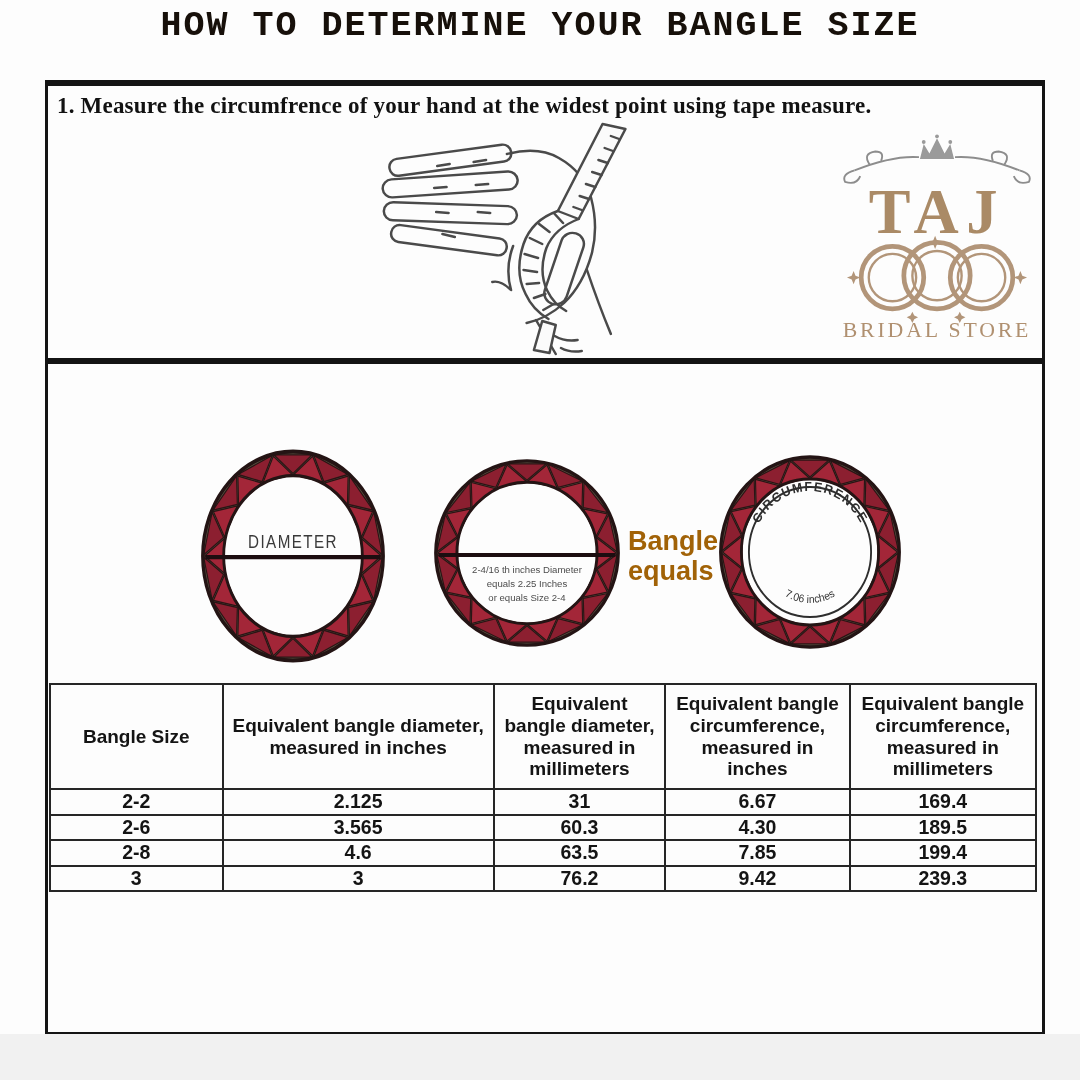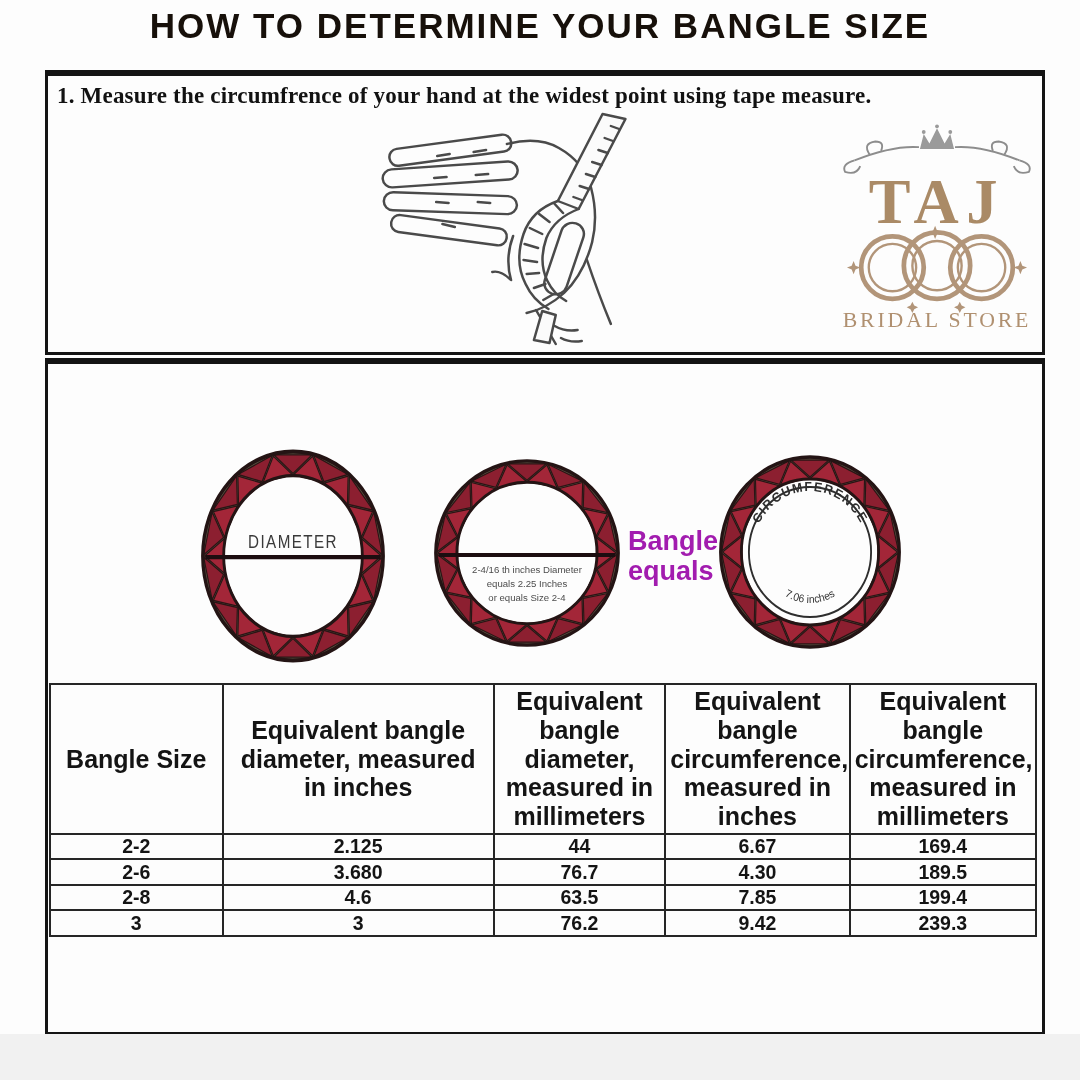--- a/index.html
+++ b/index.html
@@ -4,56 +4,56 @@
 <style>
   html,body{margin:0;padding:0;}
   body{
     width:1080px;height:1080px;position:relative;overflow:hidden;
     background:#fdfdfd;
     font-family:"Liberation Sans", sans-serif;
     color:#1c1c1c;
   }
   .page-title{
     position:absolute;top:6px;left:0;width:1080px;text-align:center;
-    font-family:Liberation Sans, sans-serif;font-weight:bold;
+    font-family:Liberation Mono, monospace;font-weight:bold;
     font-size:35px;letter-spacing:2px;color:#17100a;
   }
   .box{
     position:absolute;left:45px;width:994px;background:#fdfdfd;
     border:3px solid #141414;border-top:6px solid #141414;
   }
-  #box1{top:70px;height:276px;}
+  #box1{top:80px;height:276px;}
   #box2{top:358px;height:668px;}
   .section-heading{
     position:absolute;left:9px;top:7px;
     font-family:"Liberation Serif", serif;font-weight:bold;
     font-size:23px;color:#121212;letter-spacing:.2px;white-space:nowrap;
   }
   
   #hand-art{position:absolute;left:332px;top:36px;width:260px;height:235px;}
   #logo{position:absolute;left:780px;top:42px;width:218px;height:228px;}
   
   .bangle{position:absolute;}
   #bangle1{left:150px;top:82px;width:190px;height:220px;}
   #bangle2{left:383px;top:92px;width:192px;height:194px;}
   #bangle3{left:668px;top:88px;width:188px;height:200px;}
   .equals-label{
     position:absolute;left:580px;top:162px;width:100px;
-    font-weight:bold;font-size:27px;line-height:1.12;color:#a21caf;
+    font-weight:bold;font-size:27px;line-height:1.12;color:#a16207;
   }
   
   table.size-table{
     position:absolute;left:1px;top:319px;width:988px;
     border-collapse:collapse;table-layout:fixed;background:#fdfdfd;
   }
   table.size-table th, table.size-table td{
     border:2px solid #262626;text-align:center;vertical-align:middle;
     font-weight:bold;color:#141414;
   }
-  table.size-table th{font-size:25px;line-height:1.15;height:99px;padding:2px 4px;}
+  table.size-table th{font-size:19px;line-height:1.15;height:99px;padding:2px 4px;}
   table.size-table td{font-size:19.5px;height:23.5px;padding:0 2px;}
   .col1{width:17.5%}.col2{width:27.5%}.col3{width:17.4%}.col4{width:18.7%}.col5{width:18.9%}
   .bottom-strip{position:absolute;left:0;top:1034px;width:1080px;height:46px;background:#f1f1f1;}
 </style>
 </head>
 <body>
 
 <div class="page-title">HOW TO DETERMINE YOUR BANGLE SIZE</div>
 
 <div class="box" id="box1">
@@ -267,28 +267,28 @@
         <th>Equivalent bangle diameter, measured in inches</th>
         <th>Equivalent bangle diameter, measured in millimeters</th>
         <th>Equivalent bangle circumference, measured in inches</th>
         <th>Equivalent bangle circumference, measured in millimeters</th>
       </tr>
     </thead>
     <tbody>
         <tr>
           <td>2-2</td>
           <td>2.125</td>
-          <td>44</td>
+          <td>31</td>
           <td>6.67</td>
           <td>169.4</td>
         </tr>
         <tr>
           <td>2-6</td>
-          <td>3.680</td>
-          <td>76.7</td>
+          <td>3.565</td>
+          <td>60.3</td>
           <td>4.30</td>
           <td>189.5</td>
         </tr>
         <tr>
           <td>2-8</td>
           <td>4.6</td>
           <td>63.5</td>
           <td>7.85</td>
           <td>199.4</td>
         </tr>

